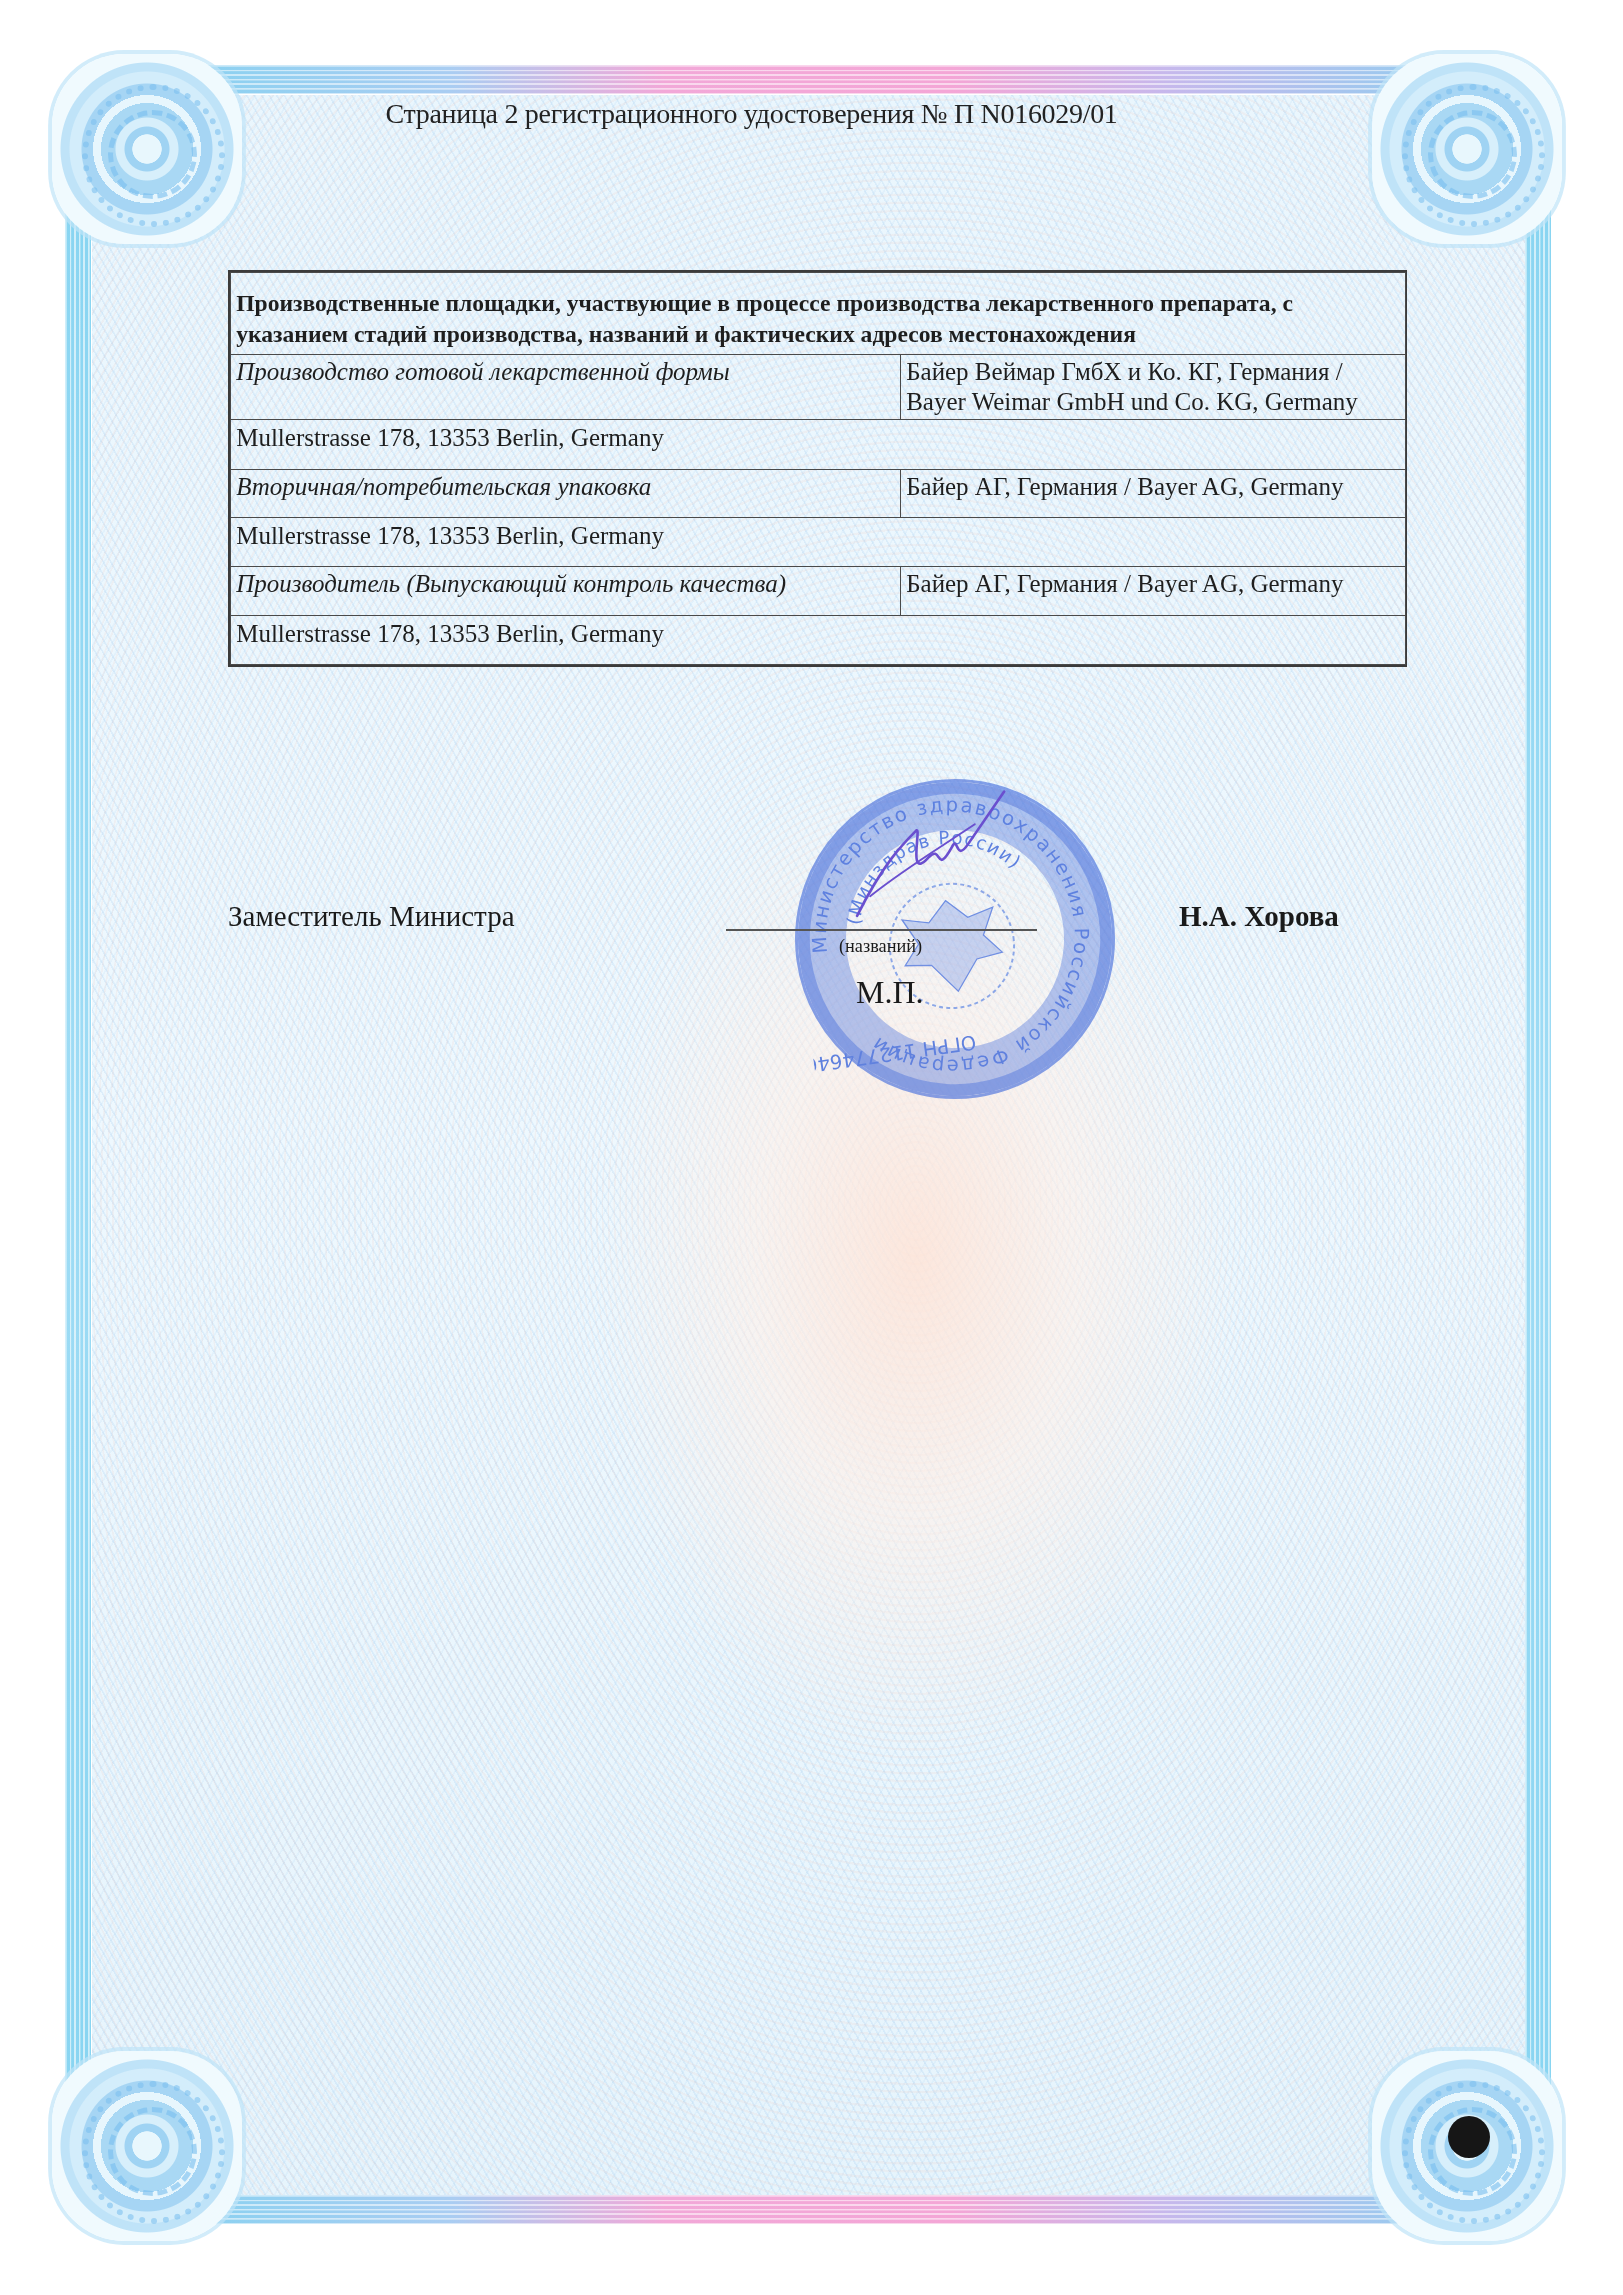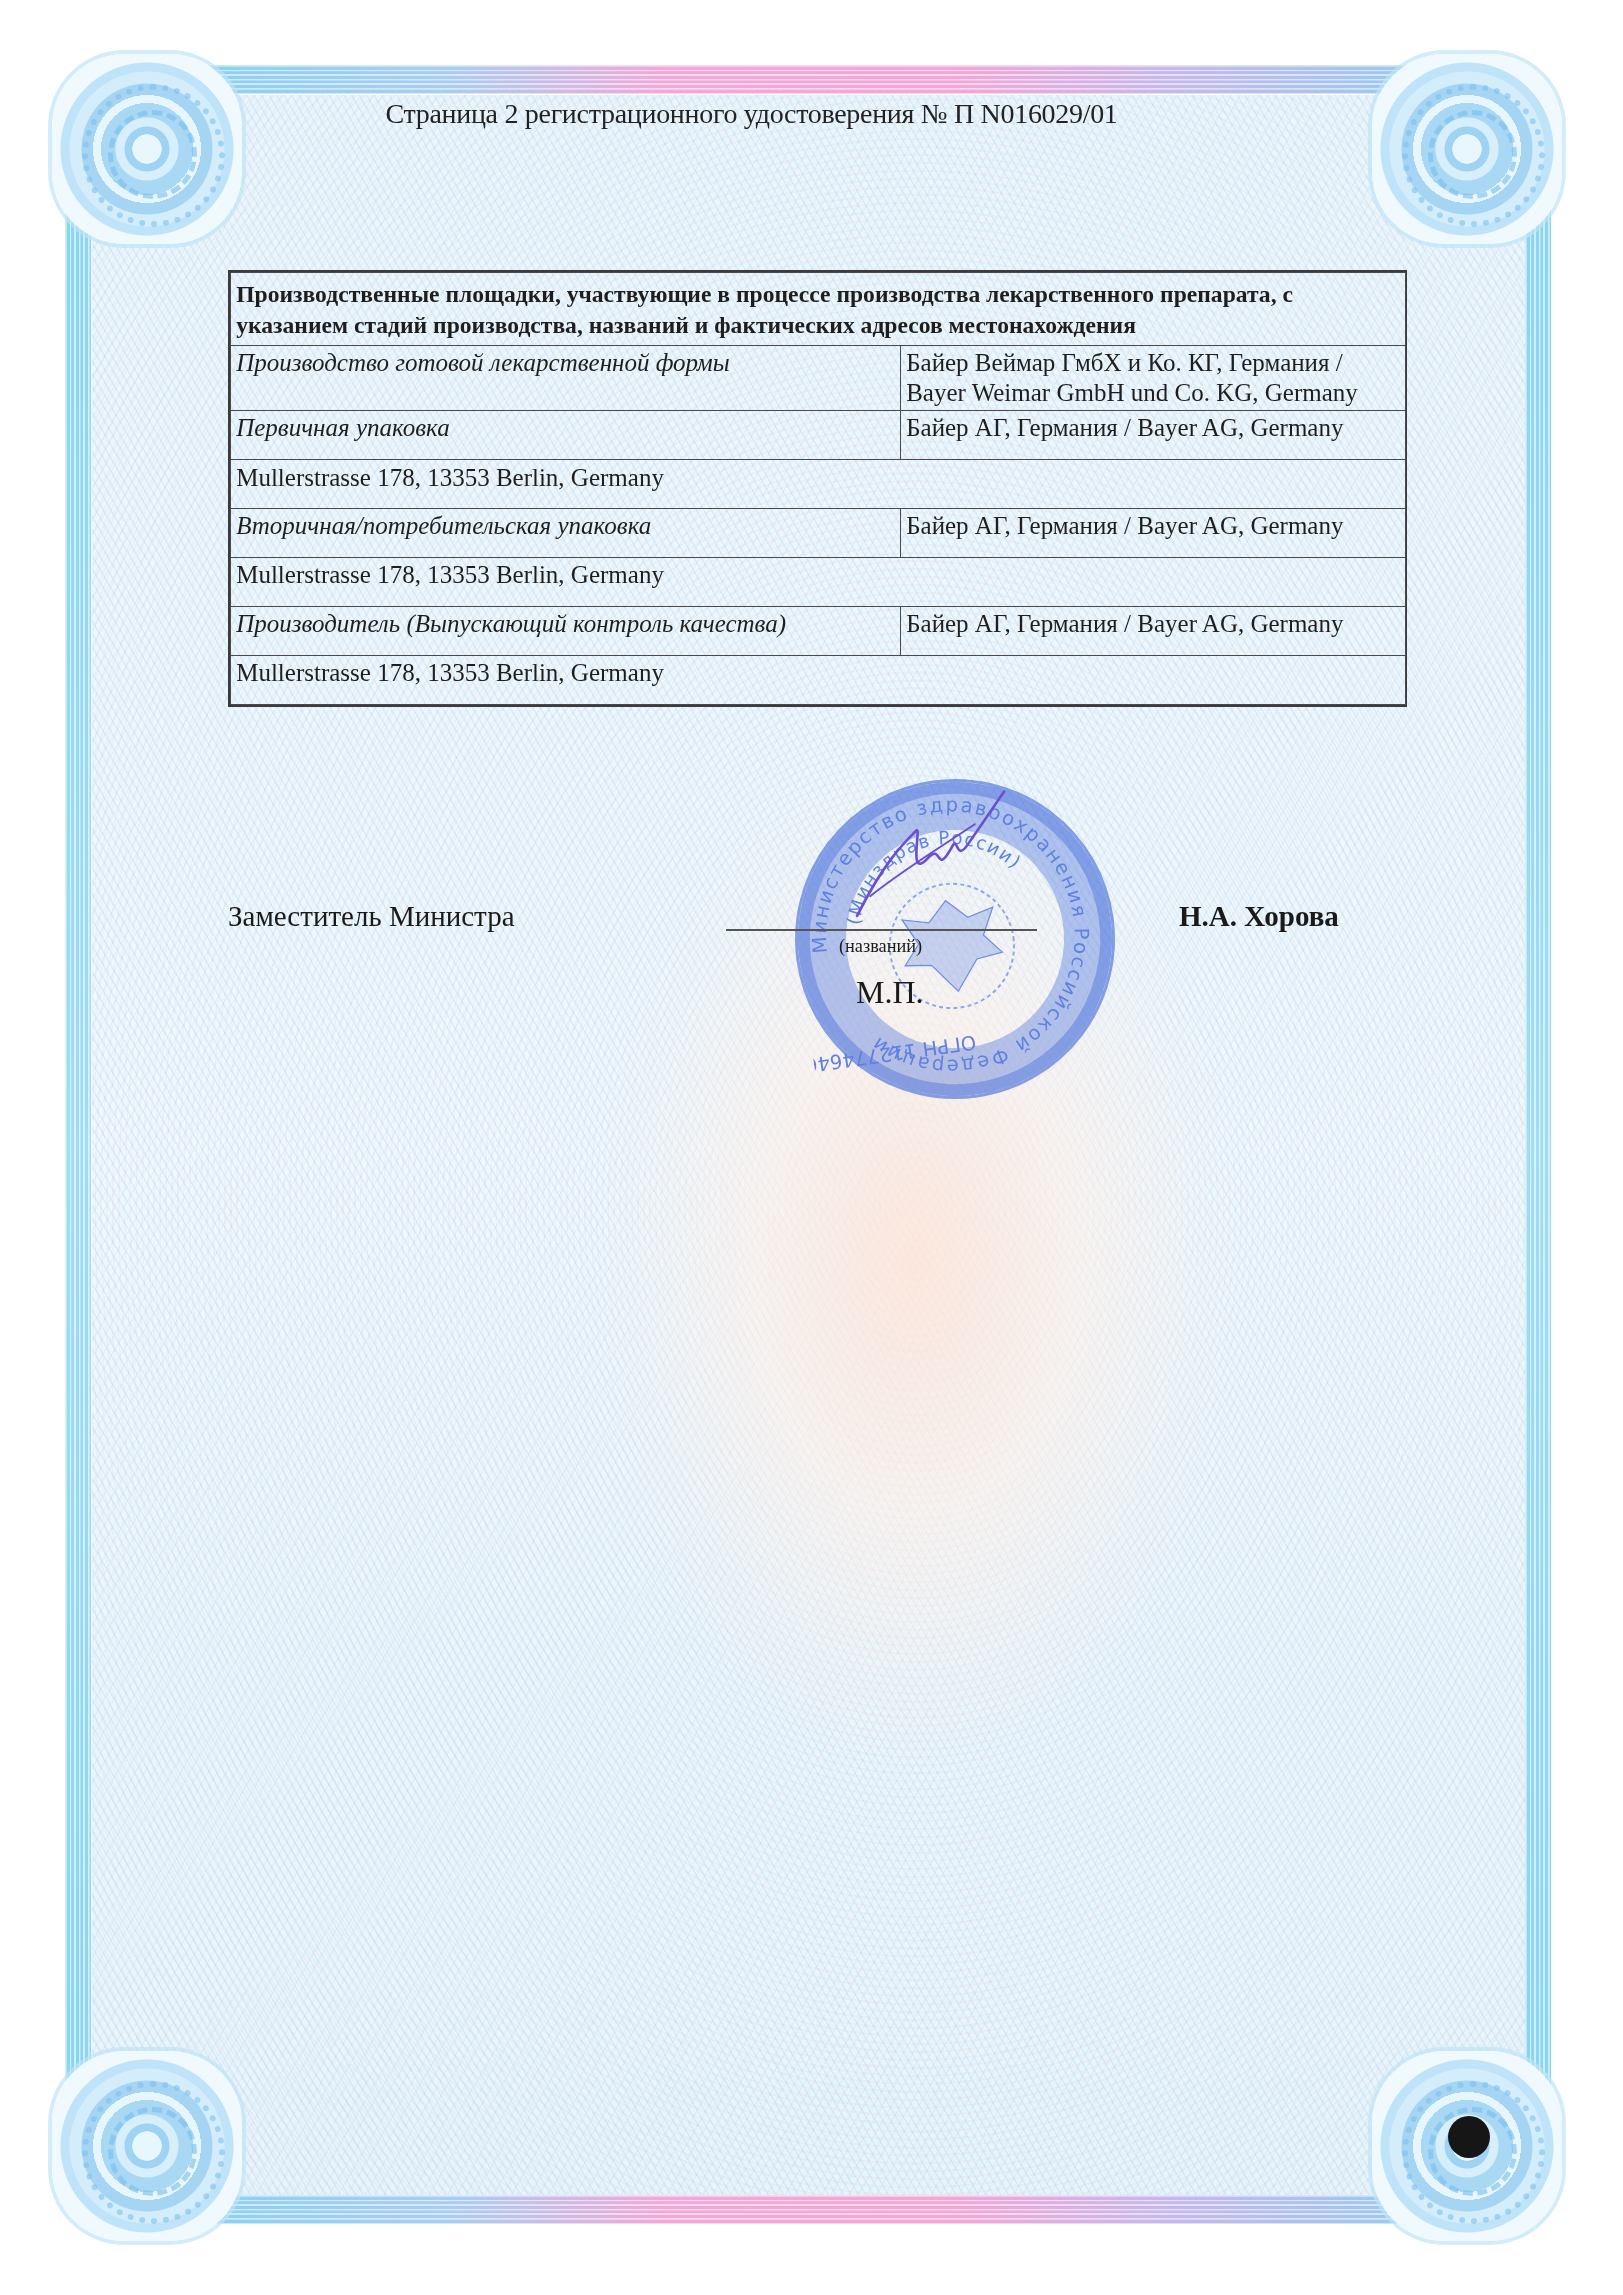--- a/index.html
+++ b/index.html
@@ -56,21 +56,21 @@
   }
   .grid {
     position: absolute; left: 228px; top: 270px; width: 1175px;
     border: 2px solid #3b3b3b; border-collapse: collapse;
   }
   .grid table { width: 100%; border-collapse: collapse; table-layout: fixed; }
   .grid td {
     border: 1.3px solid #4a4a4a; padding: 2.6px 5.2px; vertical-align: top;
     font-size: 25px; line-height: 30px; color: #1e1e1e;
   }
-  .grid td.head { font-weight: bold; font-size: 23.6px; line-height: 31px; padding-top: 6px; padding-bottom: 3.9px; }
+  .grid td.head { font-weight: bold; font-size: 23.6px; line-height: 31px; padding-top: 15px; padding-bottom: 3.9px; }
   .grid td.stage { font-style: italic; }
   .grid td.addr { height: 43px; }
   .grid tr.stage-row td { height: 43px; padding-top: 2px; }
 
   .sig-role {
     position: absolute; left: 228px; top: 900px; font-weight: normal; font-size: 29px;
   }
   .sig-line { position: absolute; left: 726px; top: 929px; width: 311px; height: 2px; background: #555; }
   .sig-caption { position: absolute; left: 839px; top: 936px; font-size: 18.3px; }
   .stamp-mark { position: absolute; left: 856px; top: 974px; font-size: 32px; }
@@ -117,24 +117,20 @@
     <tbody>
         <tr>
       <td class="head" colspan="2">Производственные площадки, участвующие в процессе производства лекарственного препарата, с указанием стадий производства, названий и фактических адресов местонахождения</td>
     </tr>
 
     <tr class="stage-row">
       <td class="stage">Производство готовой лекарственной формы</td>
       <td>Байер Веймар ГмбХ и Ко. КГ, Германия / Bayer Weimar GmbH und Co. KG, Germany</td>
     </tr>
 
-    <tr class="stage-row">
-      <td class="stage">Первичная упаковка</td>
-      <td>Байер АГ, Германия / Bayer AG, Germany</td>
-    </tr>
     <tr>
       <td class="addr" colspan="2">Mullerstrasse 178, 13353 Berlin, Germany</td>
     </tr>
 
     <tr class="stage-row">
       <td class="stage">Вторичная/потребительская упаковка</td>
       <td>Байер АГ, Германия / Bayer AG, Germany</td>
     </tr>
     <tr>
       <td class="addr" colspan="2">Mullerstrasse 178, 13353 Berlin, Germany</td>

